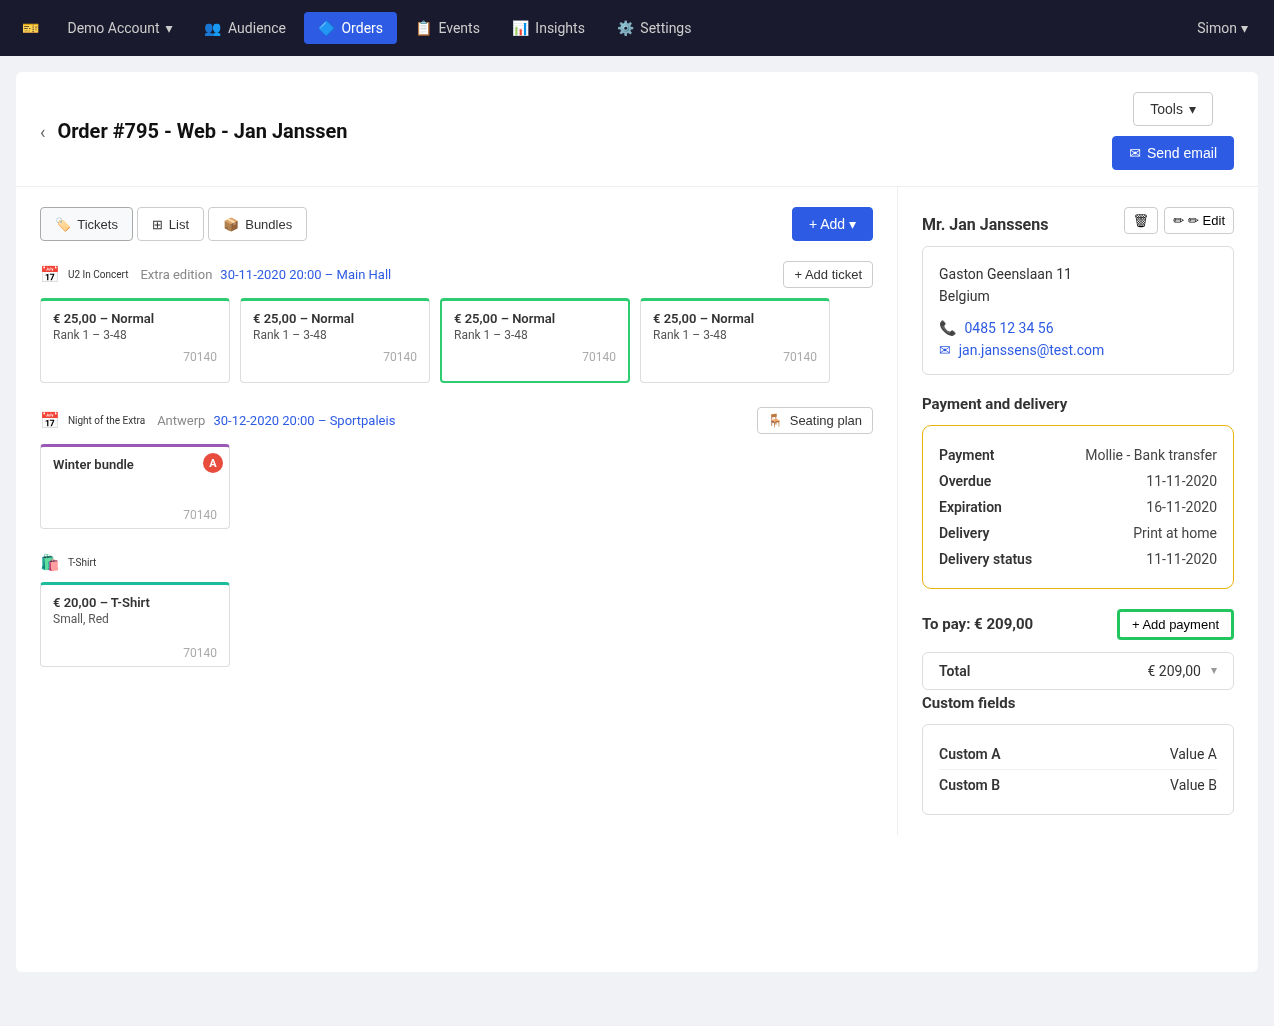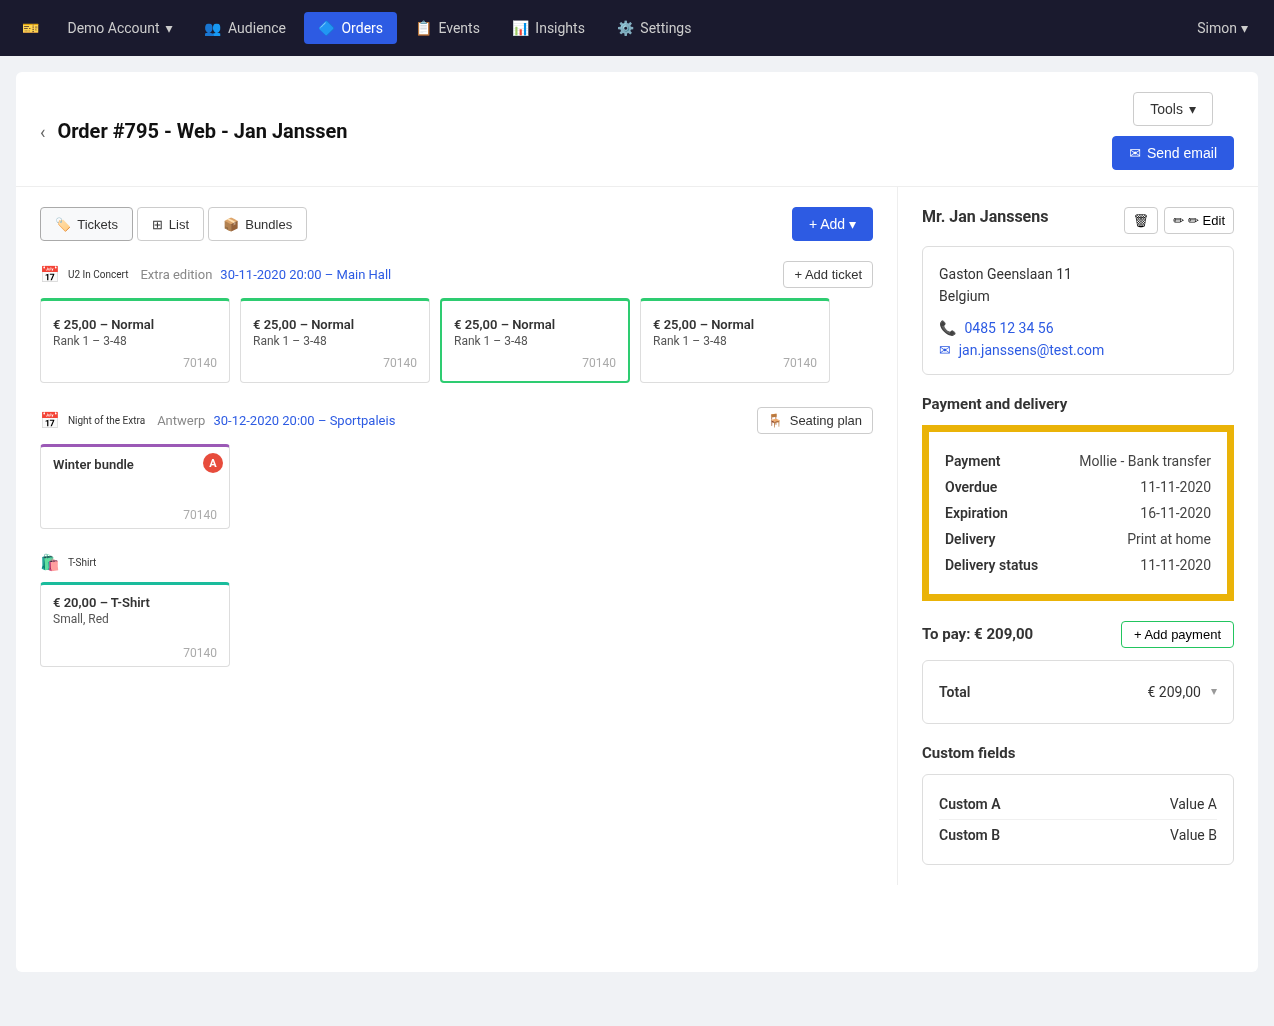--- a/index.html
+++ b/index.html
@@ -42,62 +42,62 @@
     .event-section { margin-bottom: 24px; }
     .event-header { display: flex; align-items: center; justify-content: space-between; margin-bottom: 10px; }
     .event-title-row { display: flex; align-items: center; gap: 8px; }
     .event-icon { color: #555; font-size: 16px; }
     .event-name { font-weight: 400; font-size: 10px; }
     .event-detail { color: #888; font-size: 13px; margin-left: 4px; }
     .event-date { color: #2d5be3; font-size: 13px; }
 
     
     .ticket-grid { display: flex; flex-wrap: wrap; gap: 10px; }
-    .ticket-card { width: 190px; min-height: 85px; border: 1px solid #ddd; border-radius: 4px; padding: 10px 12px 6px; position: relative; cursor: pointer; background: #fff; border-top: 3px solid #2ecc71; display: flex; flex-direction: column; justify-content: center; }
+    .ticket-card { width: 190px; min-height: 85px; border: 1px solid #ddd; border-radius: 4px; padding: 10px 12px 6px; position: relative; cursor: pointer; background: #fff; border-top: 3px solid #2ecc71; display: flex; flex-direction: column; justify-content: flex-start; }
     .ticket-card.selected { border: 2px solid #2ecc71; border-top: 3px solid #2ecc71; }
     .ticket-card .ticket-price { font-weight: 600; font-size: 13px; }
     .ticket-card .ticket-rank { color: #555; font-size: 12px; margin-top: 2px; }
     .ticket-card .ticket-id { text-align: right; color: #aaa; font-size: 12px; margin-top: 8px; }
 
     
     .bundle-card { width: 190px; min-height: 85px; border: 1px solid #ddd; border-radius: 4px; padding: 10px 12px 6px; position: relative; cursor: pointer; background: #fff; border-top: 3px solid #9b59b6; display: flex; flex-direction: column; justify-content: space-between; }
     .bundle-badge { position: absolute; top: 6px; right: 6px; background: #e74c3c; color: #fff; border-radius: 50%; width: 20px; height: 20px; display: flex; align-items: center; justify-content: center; font-size: 11px; font-weight: 700; }
     .bundle-name { font-weight: 600; font-size: 13px; }
     .bundle-id { text-align: right; color: #aaa; font-size: 12px; margin-top: 8px; }
 
     
     .tshirt-card { width: 190px; min-height: 85px; border: 1px solid #ddd; border-radius: 4px; padding: 10px 12px 6px; position: relative; cursor: pointer; background: #fff; border-top: 3px solid #1abc9c; display: flex; flex-direction: column; justify-content: space-between; }
     .tshirt-price { font-weight: 600; font-size: 13px; }
     .tshirt-variant { color: #555; font-size: 12px; margin-top: 2px; }
     .tshirt-id { text-align: right; color: #aaa; font-size: 12px; margin-top: 8px; }
 
     
-    .customer-header { display: flex; align-items: flex-start; justify-content: space-between; margin-bottom: 12px; }
+    .customer-header { display: flex; align-items: flex-end; justify-content: space-between; margin-bottom: 12px; }
     .customer-name { font-weight: 700; font-size: 16px; }
     .customer-actions { display: flex; gap: 6px; }
     .icon-btn { border: 1px solid #ccc; background: #fff; border-radius: 4px; padding: 5px 8px; cursor: pointer; font-size: 13px; display: flex; align-items: center; gap: 4px; }
 
     .customer-card { border: 1px solid #ddd; border-radius: 6px; padding: 16px; margin-bottom: 20px; }
     .customer-address { color: #333; font-size: 14px; line-height: 1.6; margin-bottom: 12px; }
     .customer-contact { display: flex; flex-direction: column; gap: 6px; }
     .contact-row { display: flex; align-items: center; gap: 8px; color: #2d5be3; font-size: 14px; cursor: pointer; }
     .contact-icon { font-size: 14px; }
 
     .section-title { font-weight: 700; font-size: 15px; margin-bottom: 12px; }
 
-    .payment-card { border: 7px solid #eab308; border-radius: 0; padding: 16px; margin-bottom: 20px; }
+    .payment-card { border: 1px solid #eab308; border-radius: 9px; padding: 16px; margin-bottom: 20px; }
     .payment-row { display: flex; justify-content: space-between; padding: 5px 0; font-size: 14px; }
     .payment-label { font-weight: 600; color: #333; }
     .payment-value { color: #444; }
 
     .to-pay-row { display: flex; align-items: center; justify-content: space-between; margin-bottom: 12px; }
     .to-pay-label { font-weight: 700; font-size: 15px; }
-    .btn-add-payment { border: 1px solid #22c55e; background: #fff; border-radius: 4px; padding: 5px 12px; cursor: pointer; font-size: 13px; }
-
-    .total-card { border: 1px solid #ddd; border-radius: 6px; padding: 23px 16px; margin-bottom: 20px; }
+    .btn-add-payment { border: 3px solid #22c55e; background: #fff; border-radius: 4px; padding: 5px 12px; cursor: pointer; font-size: 13px; }
+
+    .total-card { border: 1px solid #ddd; border-radius: 6px; padding: 10px 16px; margin-bottom: 4px; }
     .total-row { display: flex; justify-content: space-between; align-items: center; }
     .total-label { font-weight: 600; }
     .total-right { display: flex; align-items: flex-start; gap: 10px; }
     .total-amount { color: #333; }
     .chevron-down { color: #999; font-size: 12px; }
 
     .custom-fields-card { border: 1px solid #ddd; border-radius: 6px; padding: 14px 16px; }
     .custom-row { display: flex; justify-content: space-between; padding: 7px 0; font-size: 14px; border-bottom: 1px solid #f0f0f0; }
     .custom-row:last-child { border-bottom: none; }
     .custom-key { font-weight: 600; }

